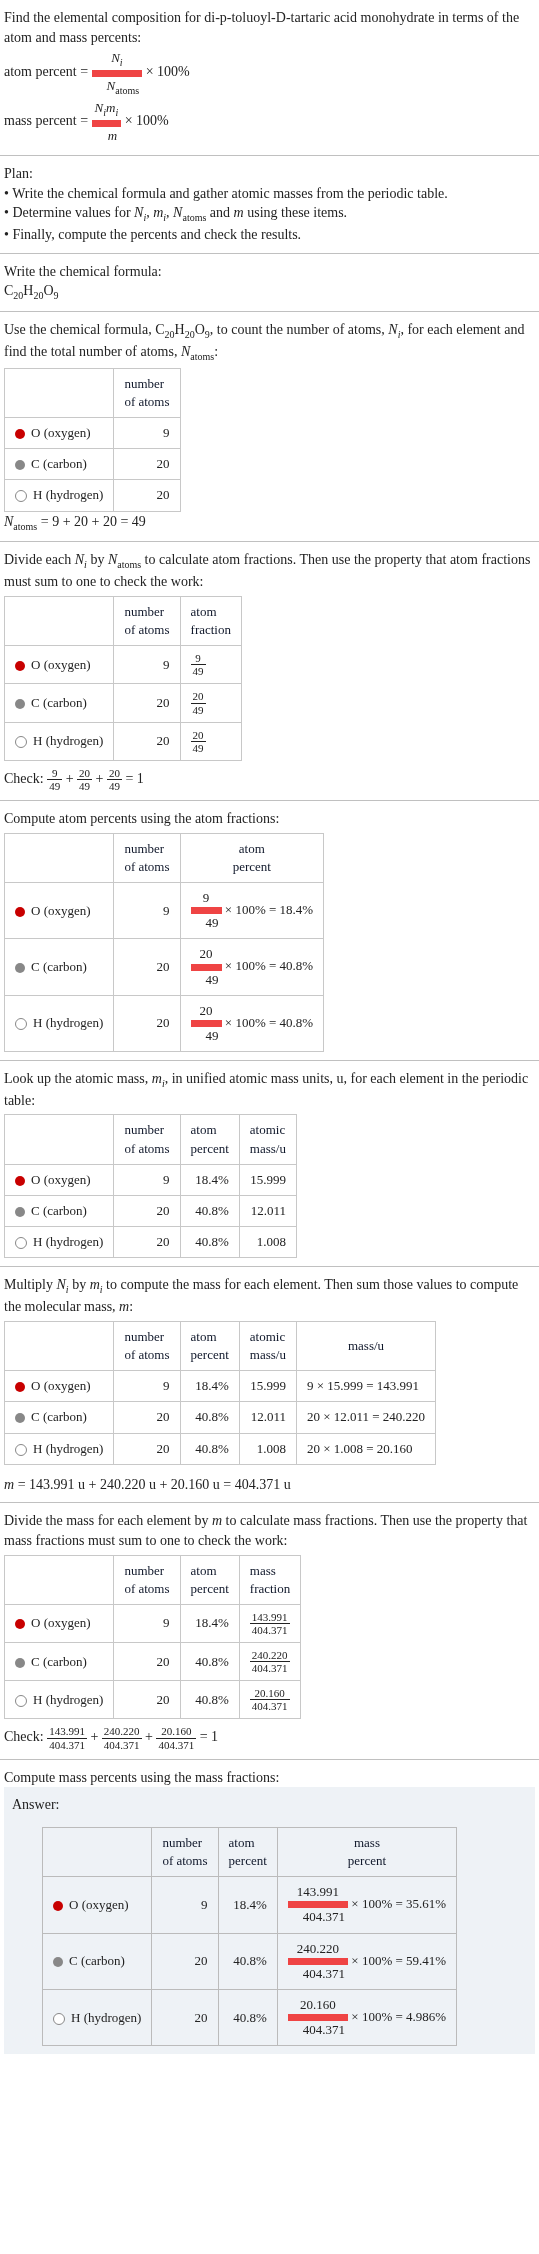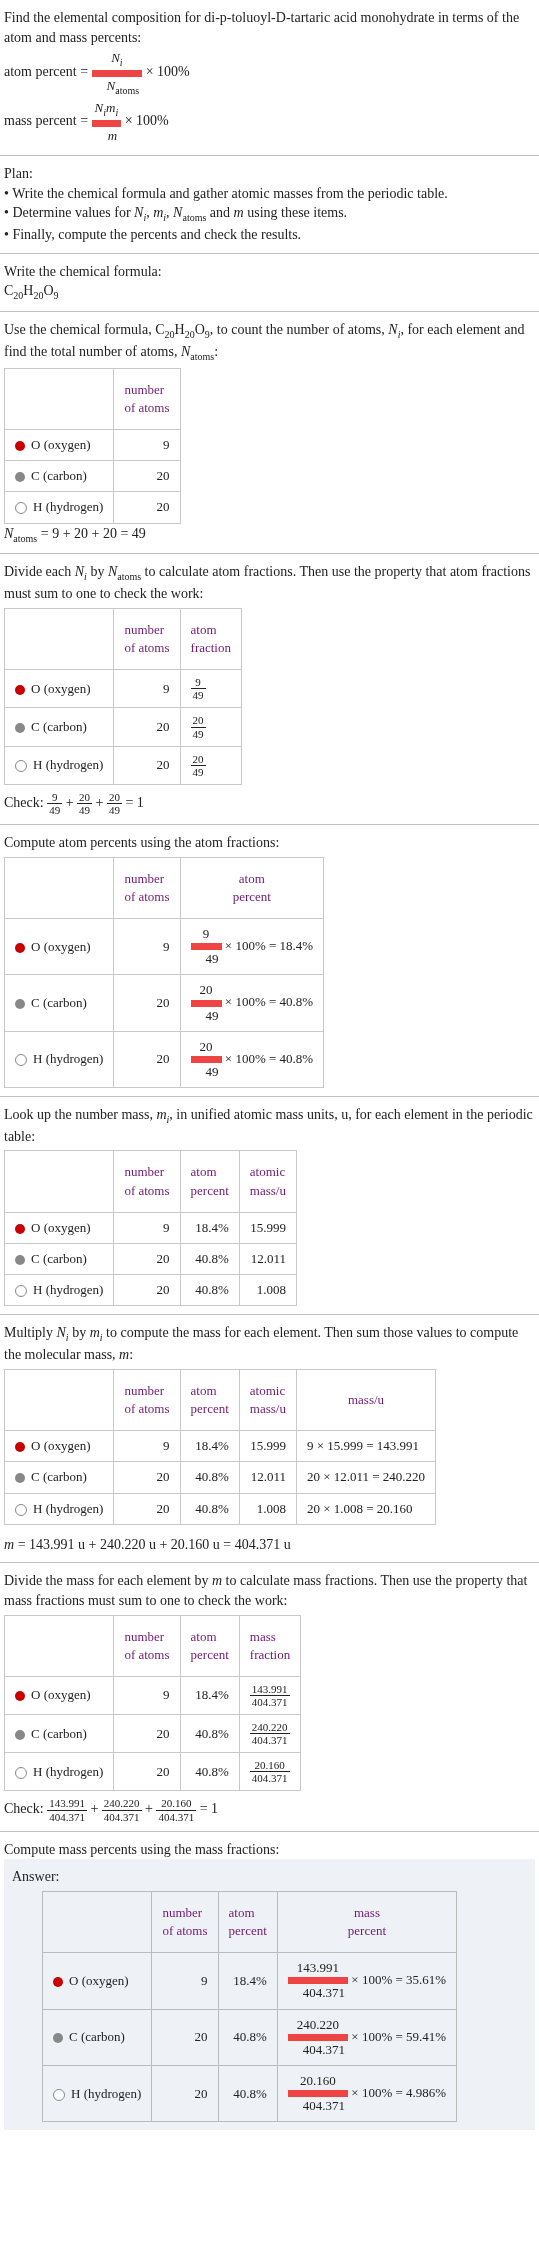--- a/index.html
+++ b/index.html
@@ -37,22 +37,22 @@
   .sub { vertical-align: sub; font-size: 10px; }
   .ital { font-style: italic; }
   table.data {
     border-collapse: collapse;
     margin-top: 4px;
     font-size: 13px;
   }
   table.data th {
     text-align: left;
     font-weight: normal;
-    color: #701a75;
-    padding: 12px 10px;
+    color: #0f172a;
+    padding: 6px 10px;
     border: 1px solid #c8c8c8;
     background: #fff;
   }
   table.data td {
     padding: 6px 10px;
     border: 1px solid #c8c8c8;
     text-align: right;
     vertical-align: middle;
   }
   table.data td.lbl { text-align: left; }
@@ -205,21 +205,21 @@
           <td class="lbl"><span class="swatch sw-white"></span><span>H (hydrogen)</span></td>
           <td>20</td>
           <td style="text-align:left;"><span class="frac"><span class="num">20</span><span class="den">49</span></span><span> × 100% = 40.8%</span></td>
         </tr>
   </tbody>
     </table>
 </div>
 
 <div class="section">
   <div>
-    <span>Look up the number mass, </span><span class="ital">m</span><span class="sub ital">i</span><span>, in unified atomic mass units, u, for each element in the periodic table:</span>
+    <span>Look up the atomic mass, </span><span class="ital">m</span><span class="sub ital">i</span><span>, in unified atomic mass units, u, for each element in the periodic table:</span>
   </div>
   <table class="data">
     <tbody>
         <tr>
       <th></th>
       <th><span>number</span><br><span>of atoms</span></th>
       <th><span>atom</span><br><span>percent</span></th>
       <th><span>atomic</span><br><span>mass/u</span></th>
     </tr>
     <tr>
@@ -324,21 +324,21 @@
     <span class="frac-sm"><span class="num">240.220</span><span class="den">404.371</span></span>
     <span> + </span>
     <span class="frac-sm"><span class="num">20.160</span><span class="den">404.371</span></span>
     <span> = 1</span>
   </div>
 </div>
 
 <div class="section noborder">
   <div>Compute mass percents using the mass fractions:</div>
   <div class="answer-block">
-    <div style="margin-bottom:4px;">Answer:</div>
+    <div style="margin-bottom:12px;">Answer:</div>
     <div class="answer-inner" style="padding-left:30px;">
     <table class="data">
       <tbody>
             <tr>
         <th></th>
         <th><span>number</span><br><span>of atoms</span></th>
         <th><span>atom</span><br><span>percent</span></th>
         <th style="text-align:center;"><span>mass</span><br><span>percent</span></th>
       </tr>
       <tr>

